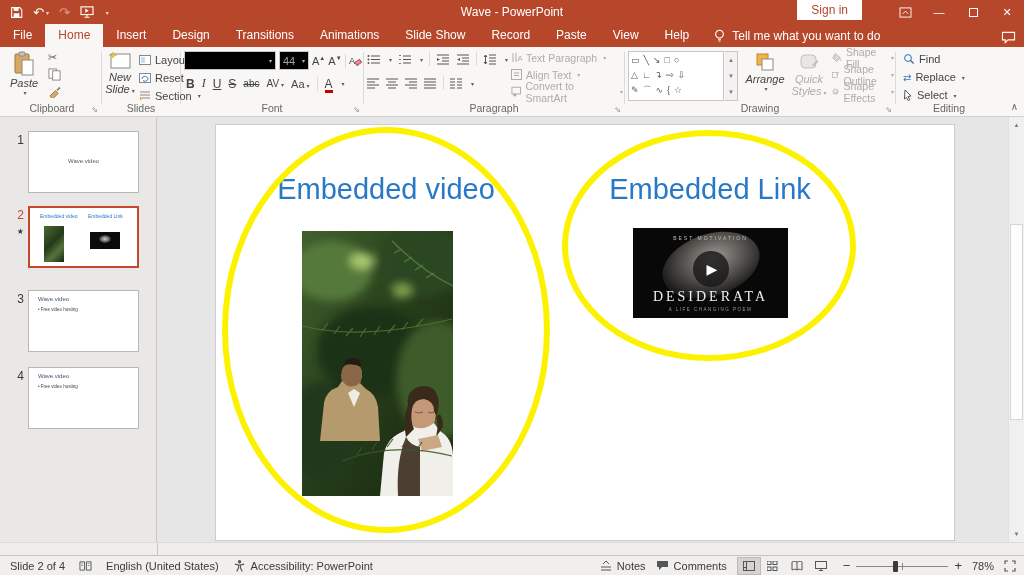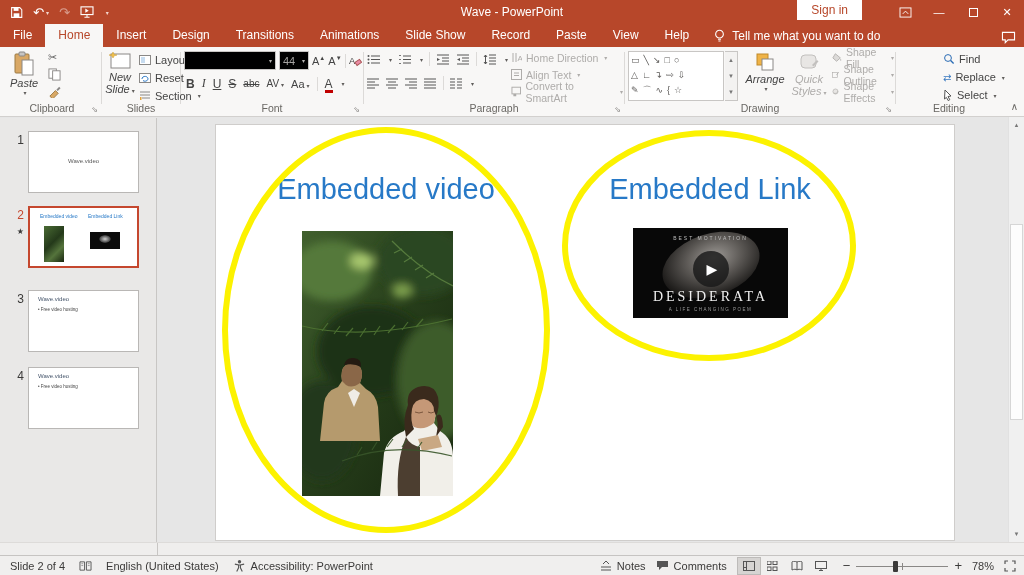--- a/index.html
+++ b/index.html
@@ -79,21 +79,21 @@
   #shape-scroll { position:absolute; left:99px; top:2px; width:13px; height:50px; border:1px solid #c8c6c4; border-left:none; background:#f3f2f1; display:flex; flex-direction:column; }
   #shape-scroll span { flex:1; display:flex; align-items:center; justify-content:center; font-size:6px; color:#777; }
   #arrange-btn { position:absolute; left:116px; top:0; width:46px; }
   #quickstyles-btn { position:absolute; left:162px; top:0; width:42px; }
   .draw-right { position:absolute; left:206px; top:1px; display:flex; flex-direction:column; gap:2px; }
   .draw-right .smallrow { height:15px; font-size:10.5px; }
 
   
   #g-editing { width:104px; }
   .edit-col { position:absolute; left:6px; top:2px; display:flex; flex-direction:column; gap:2px; }
-  .edit-col .smallrow { height:16px;margin-left:40px; }
+  .edit-col .smallrow { height:16px; }
   #ribbon-collapse { position:absolute; right:6px; bottom:4px; font-size:10px; color:#696763; }
 
   
   #workspace { position:absolute; left:0; top:118px; width:1024px; height:437px; background:#e6e6e6; }
   #thumbpanel { position:absolute; left:0; top:0; width:157px; height:424px; background:#e9e8e7; border-right:1px solid #c8c6c4; }
   .thumbrow { position:absolute; left:0; display:flex; }
   .tnum { width:24px; text-align:right; font-size:12px; color:#3b3a39; padding-top:2px; }
   .tnum.sel { color:#c5472e; }
   .tstar { display:block; font-size:8px; color:#3b3a39; text-align:right; margin-top:5px; }
   .thumb { position:relative; margin-left:4px; width:111px; height:62px; background:#fff; border:1px solid #b9b7b5; overflow:hidden; }
@@ -402,21 +402,21 @@
             </svg>
           </span>
         <span class="caret">▾</span>
       </div>
       <div class="para-right dis">
         <span class="smallrow">
           <svg class="ic" width="11" height="11" viewBox="0 0 11 11">
               <path d="M2 1v9M5 1v9" stroke="#aeacaa"></path>
               <text x="6.5" y="9" font-size="8" fill="#aeacaa">A</text>
             </svg>
-          <span>Home Direction</span>
+          <span>Text Paragraph</span>
             <span class="caret">▾</span>
         </span>
         <span class="smallrow">
           <svg class="ic" width="11" height="11" viewBox="0 0 11 11">
               <rect x=".5" y=".5" width="10" height="10" fill="none" stroke="#aeacaa"></rect>
               <path d="M3 4h5M3 6.5h5" stroke="#aeacaa"></path>
             </svg>
           <span>Align Text</span>
             <span class="caret">▾</span>
         </span>

